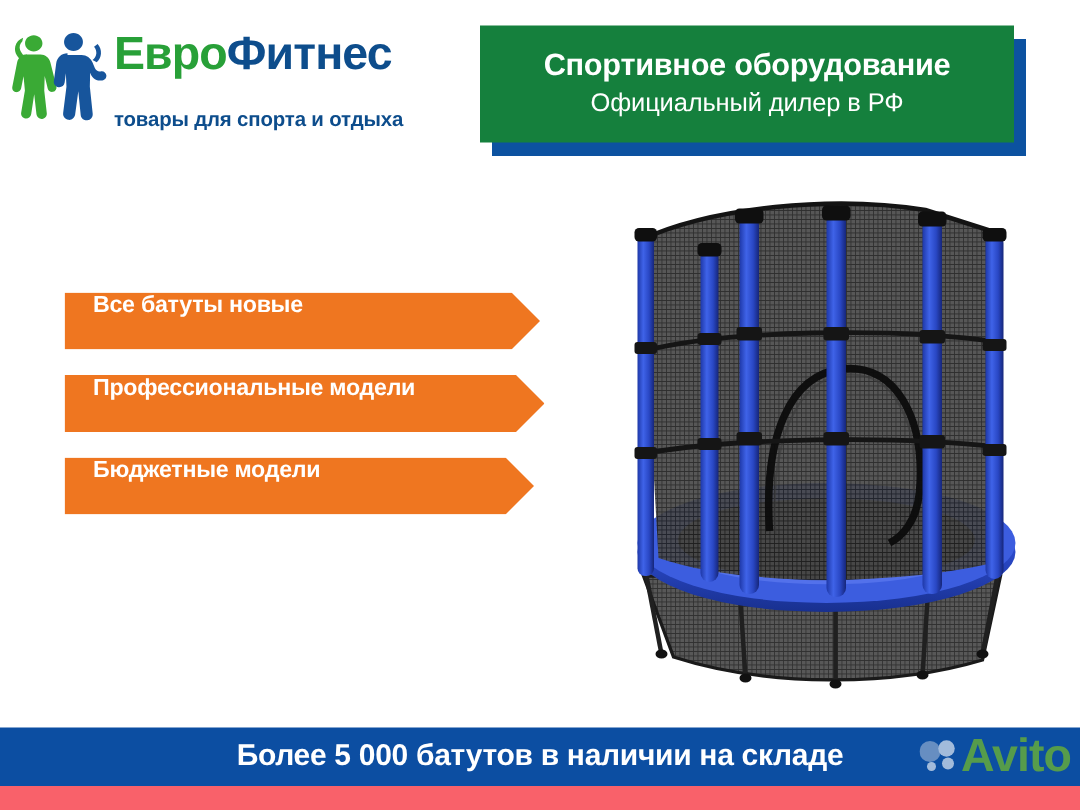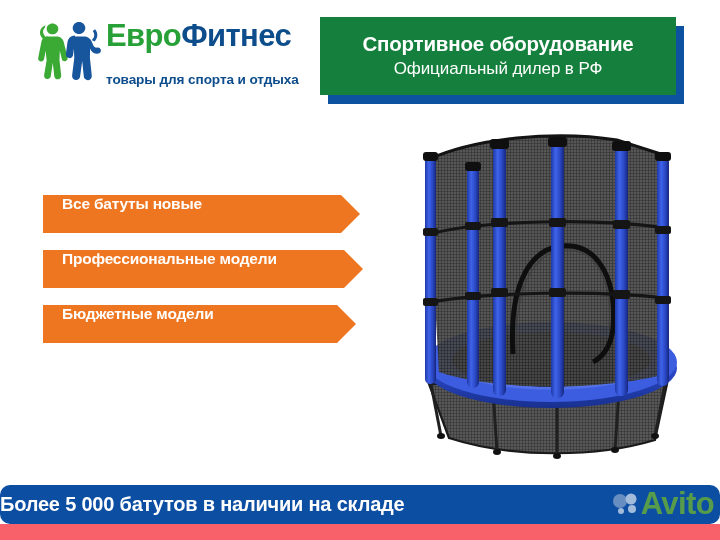--- a/index.html
+++ b/index.html
@@ -12,21 +12,21 @@
     height: 540px;
     position: relative;
     overflow: hidden;
     font-family: "Liberation Sans", sans-serif;
     -webkit-font-smoothing: antialiased;
   }
 
   
   #logo-block {
     position: absolute;
-    left: 32px;
+    left: 2px;
     top: 18px;
     width: 300px;
     height: 72px;
   }
   #logo-mark {
     position: absolute;
     left: 0px;
     top: 2px;
     width: 72px;
     height: 62px;
@@ -139,22 +139,21 @@
   
   #bottom-banner {
     position: absolute;
     left: 0;
     top: 485px;
     width: 720px;
     height: 39px;
     background: #0c4ea2;
     display: flex;
     align-items: center;
-    justify-content: flex-start;
-    border-radius: 10px;
+    justify-content: center;
   }
   #bottom-banner-text {
     color: #ffffff;
     font-size: 20px;
     font-weight: bold;
     letter-spacing: -0.2px;
     white-space: nowrap;
   }
   #avito-watermark {
     position: absolute;

